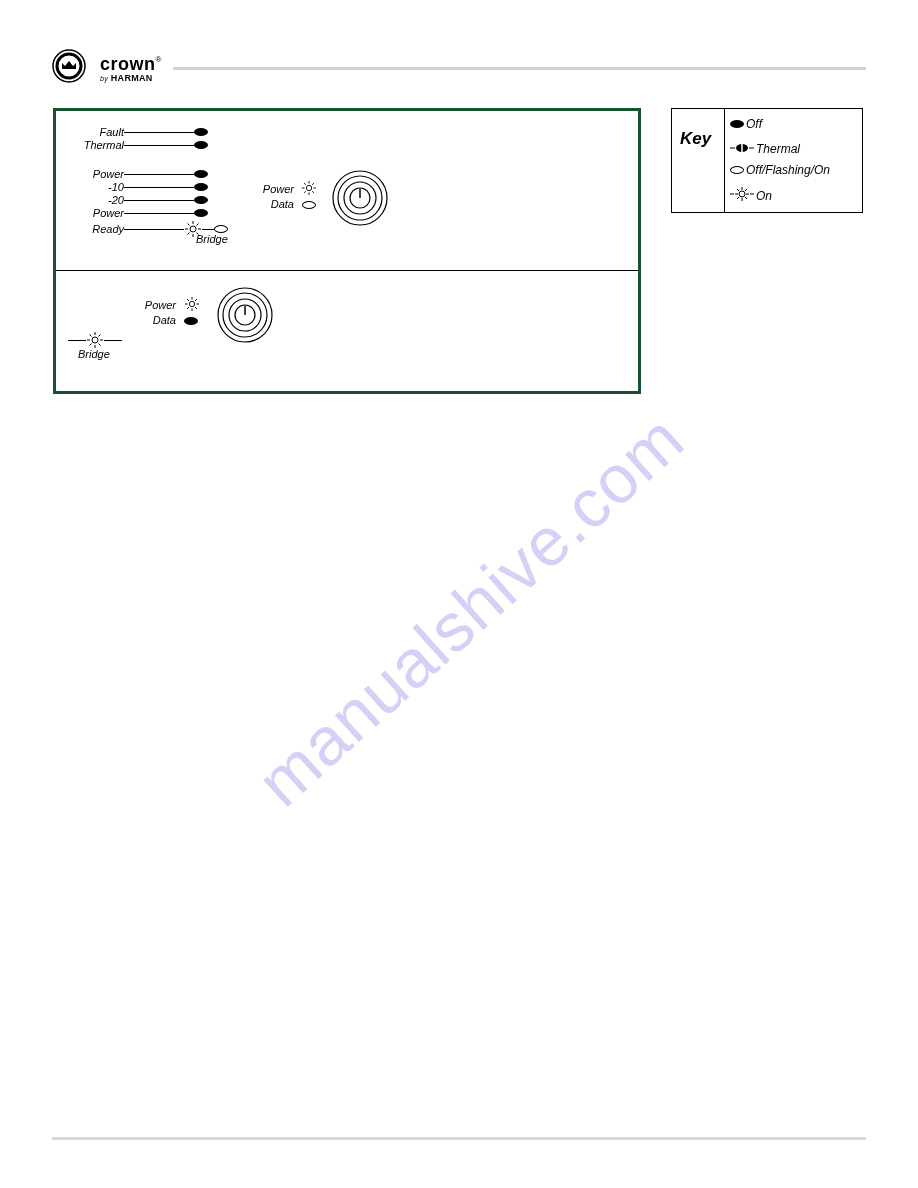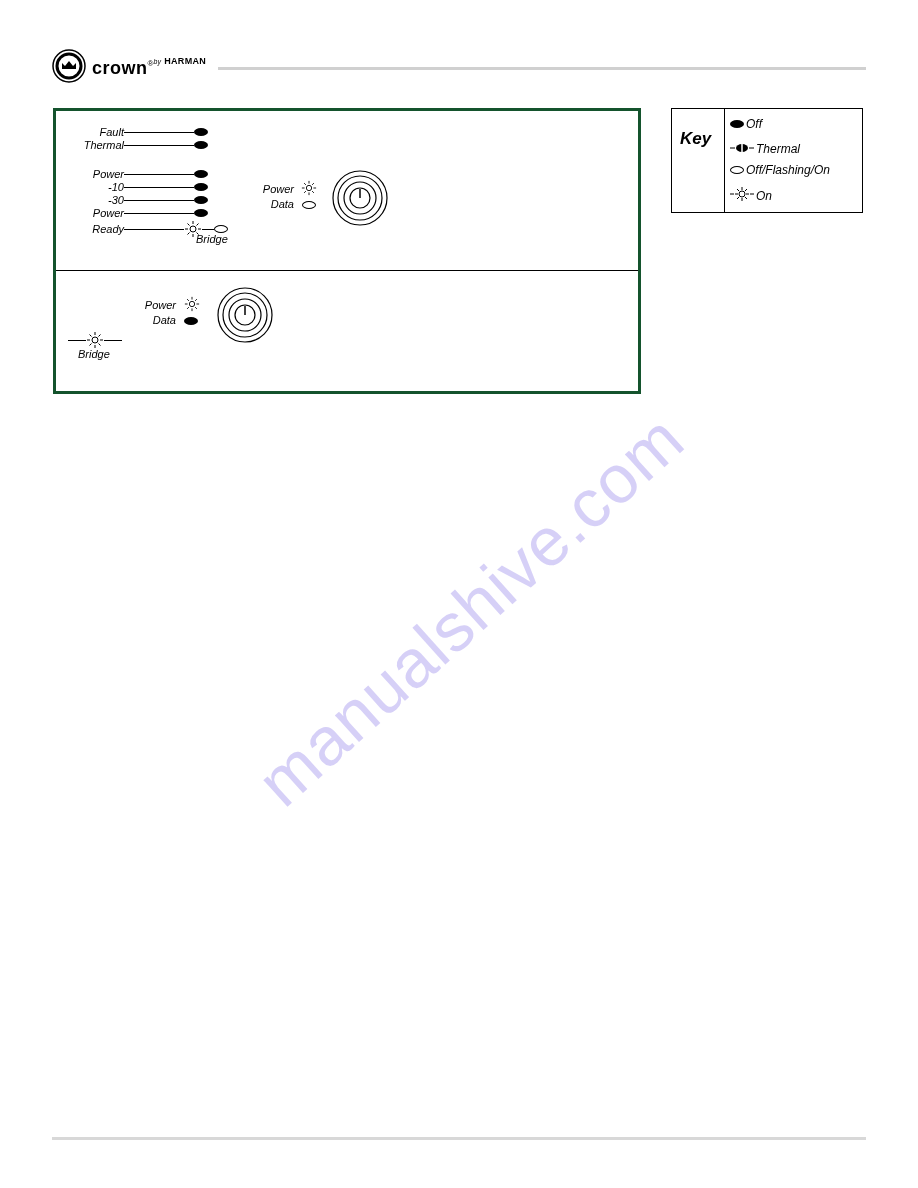--- a/index.html
+++ b/index.html
@@ -19,22 +19,22 @@
     display: flex;
     align-items: center;
   }
   .logo-group {
     display: flex;
     align-items: center;
     gap: 4px;
   }
   .brand-text {
     display: flex;
-    flex-direction: row;
-    margin-left: 2px;
+    flex-direction: column;
+    margin-left: 10px;
   }
   .brand-main {
     font-weight: bold;
     font-size: 18px;
     letter-spacing: 0.5px;
   }
   .brand-sub {
     font-size: 9px;
     letter-spacing: 0.3px;
     margin-top: -2px;
@@ -200,21 +200,21 @@
     <span class="ind-label">Power</span>
     <div class="ind-line" style="width:70px"></div>
     <div class="led-filled"></div>
   </div>
   <div class="indicator-row" style="top:70px;left:20px">
     <span class="ind-label">-10</span>
     <div class="ind-line" style="width:70px"></div>
     <div class="led-filled"></div>
   </div>
   <div class="indicator-row" style="top:83px;left:20px">
-    <span class="ind-label">-30</span>
+    <span class="ind-label">-20</span>
     <div class="ind-line" style="width:70px"></div>
     <div class="led-filled"></div>
   </div>
   <div class="indicator-row" style="top:96px;left:20px">
     <span class="ind-label">Power</span>
     <div class="ind-line" style="width:70px"></div>
     <div class="led-filled"></div>
   </div>
   <div class="indicator-row" style="top:109px;left:20px">
     <span class="ind-label">Ready</span>

